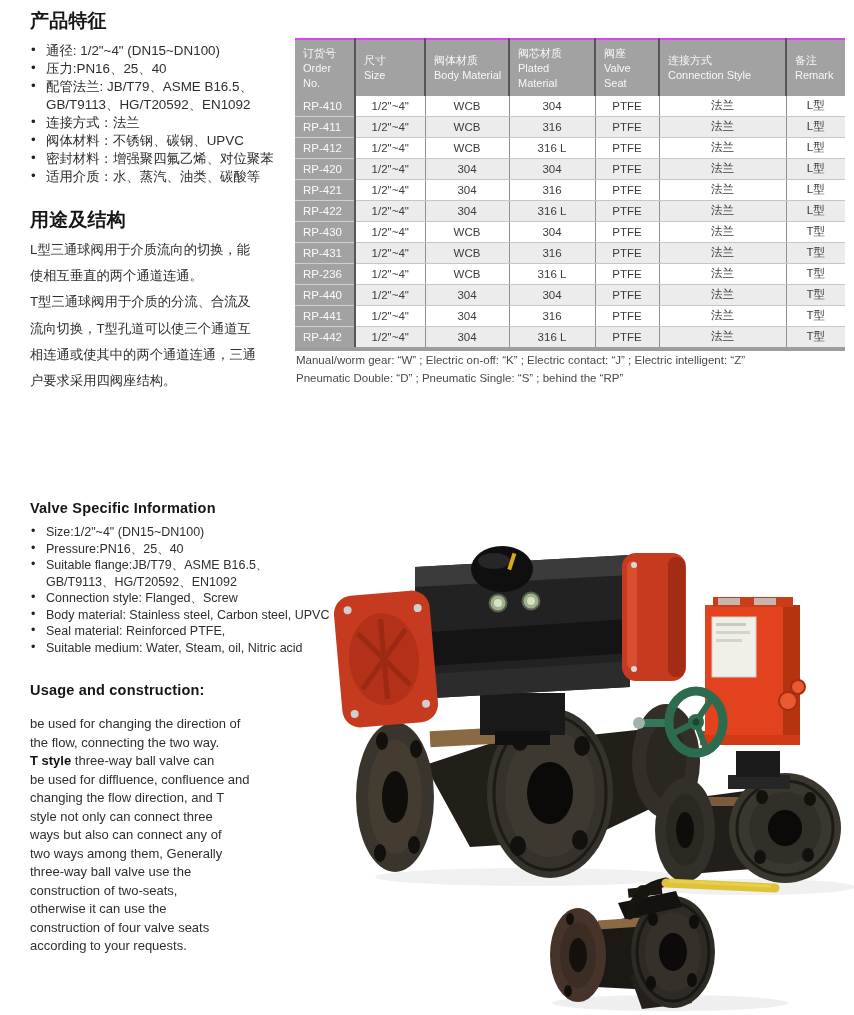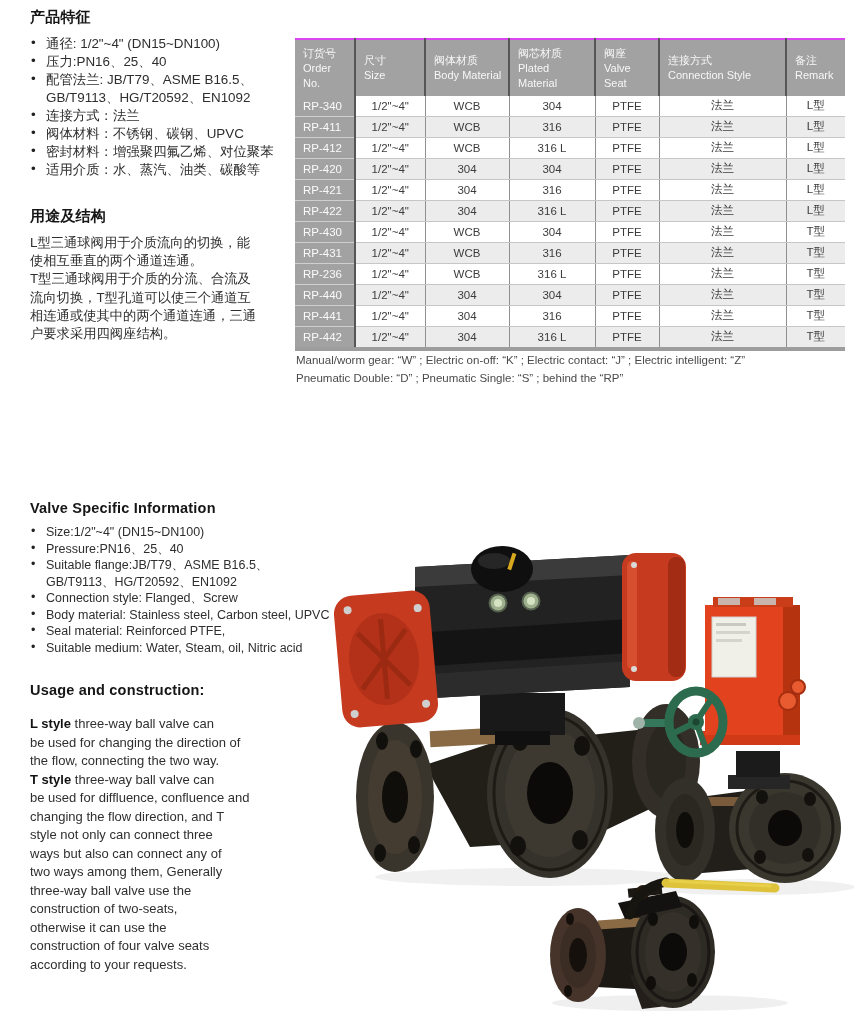--- a/index.html
+++ b/index.html
@@ -1,29 +1,29 @@
 <!DOCTYPE html>
 <html><head>
 <meta charset="utf-8">
 <style>
   html,body{margin:0;padding:0;background:#ffffff;}
   .page{
     position:relative;width:854px;height:1015px;background:#ffffff;
     font-family:"Liberation Sans","DejaVu Sans",sans-serif;color:#333;overflow:hidden;
   }
   .sec{position:absolute;}
-  .sec-title{font-size:15px;font-weight:bold;color:#161616;margin:0 0 8px 0;letter-spacing:.2px;}
+  .sec-title{font-size:19px;font-weight:bold;color:#161616;margin:0 0 8px 0;letter-spacing:.2px;}
   .sec-title.en{font-size:14.5px;}
   
   .b-line{position:relative;padding-left:16px;}
   .b-line .dot{position:absolute;left:1px;top:-1px;color:#222;}
   #features .b-line{font-size:13.4px;line-height:18px;color:#2e2e2e;}
   #valve-info .b-line{font-size:12.5px;line-height:16.5px;color:#2e2e2e;}
   
-  #usage-cn .p-line{font-size:13.3px;line-height:18.2px;color:#2e2e2e;}
+  #usage-cn .p-line{font-size:13.3px;line-height:18.2px;color:#2e2e2e;margin-top:8px;}
   
   #usage-en .c-line{font-size:13px;line-height:18.5px;color:#2f2f2f;}
   #usage-en b{color:#111;}
   
   #order-table{left:295px;top:38px;width:550px;}
   table.spec{border-collapse:collapse;table-layout:fixed;width:550px;
     border-top:2px solid #d946ef;border-bottom:4px solid #9d9d9d;}
   table.spec th{
     background:#a2a2a2;color:#f7f7f7;font-weight:normal;text-align:left;
     font-size:11px;line-height:1.35;padding:6px 4px 5px 8px;height:32px;
@@ -102,21 +102,21 @@
               <div>Connection Style</div>
             </th>
             <th>
               <div>备注</div>
               <div>Remark</div>
             </th>
           </tr>
         </thead>
       <tbody>
           <tr>
-            <td class="order">RP-340</td>
+            <td class="order">RP-410</td>
             <td class="">1/2"~4"</td>
             <td class="">WCB</td>
             <td class="">304</td>
             <td class="">PTFE</td>
             <td class="">法兰</td>
             <td class="">L型</td>
           </tr>
           <tr>
             <td class="order">RP-411</td>
             <td class="">1/2"~4"</td>
@@ -247,21 +247,20 @@
         <div class="b-line"><span class="dot">•</span><span>Connection style: Flanged、Screw</span></div>
         <div class="b-line"><span class="dot">•</span><span>Body material: Stainless steel, Carbon steel, UPVC</span></div>
         <div class="b-line"><span class="dot">•</span><span>Seal material: Reinforced PTFE,</span></div>
         <div class="b-line"><span class="dot">•</span><span>Suitable medium: Water, Steam, oil, Nitric acid</span></div>
       </div>
   </div>
 
   <div class="sec" id="usage-en" style="left:30px;top:682px;width:280px;">
     <div class="sec-title en" style="margin-bottom:17px;">Usage and construction:</div>
     <div class="list">
-        <div class="c-line"><b>L style</b><span> three-way ball valve can</span></div>
         <div class="c-line"><span>be used for changing the direction of</span></div>
         <div class="c-line"><span>the flow, connecting the two way.</span></div>
         <div class="c-line"><b>T style</b><span> three-way ball valve can</span></div>
         <div class="c-line"><span>be used for diffluence, confluence and</span></div>
         <div class="c-line"><span>changing the flow direction, and T</span></div>
         <div class="c-line"><span>style not only can connect three</span></div>
         <div class="c-line"><span>ways but also can connect any of</span></div>
         <div class="c-line"><span>two ways among them, Generally</span></div>
         <div class="c-line"><span>three-way ball valve use the</span></div>
         <div class="c-line"><span>construction of two-seats,</span></div>

